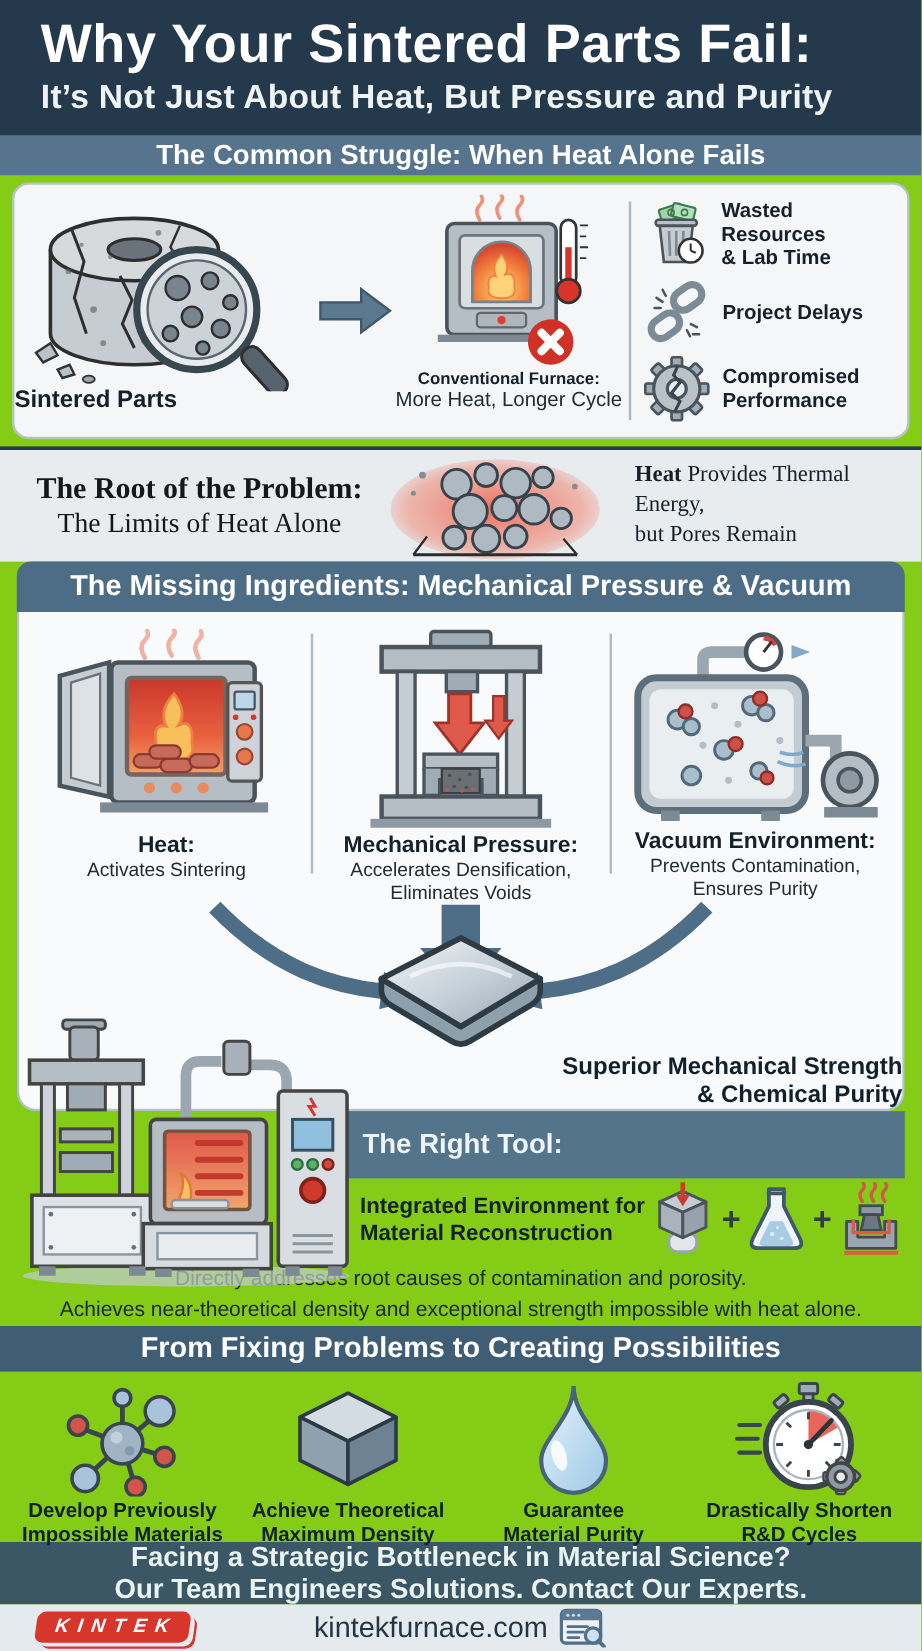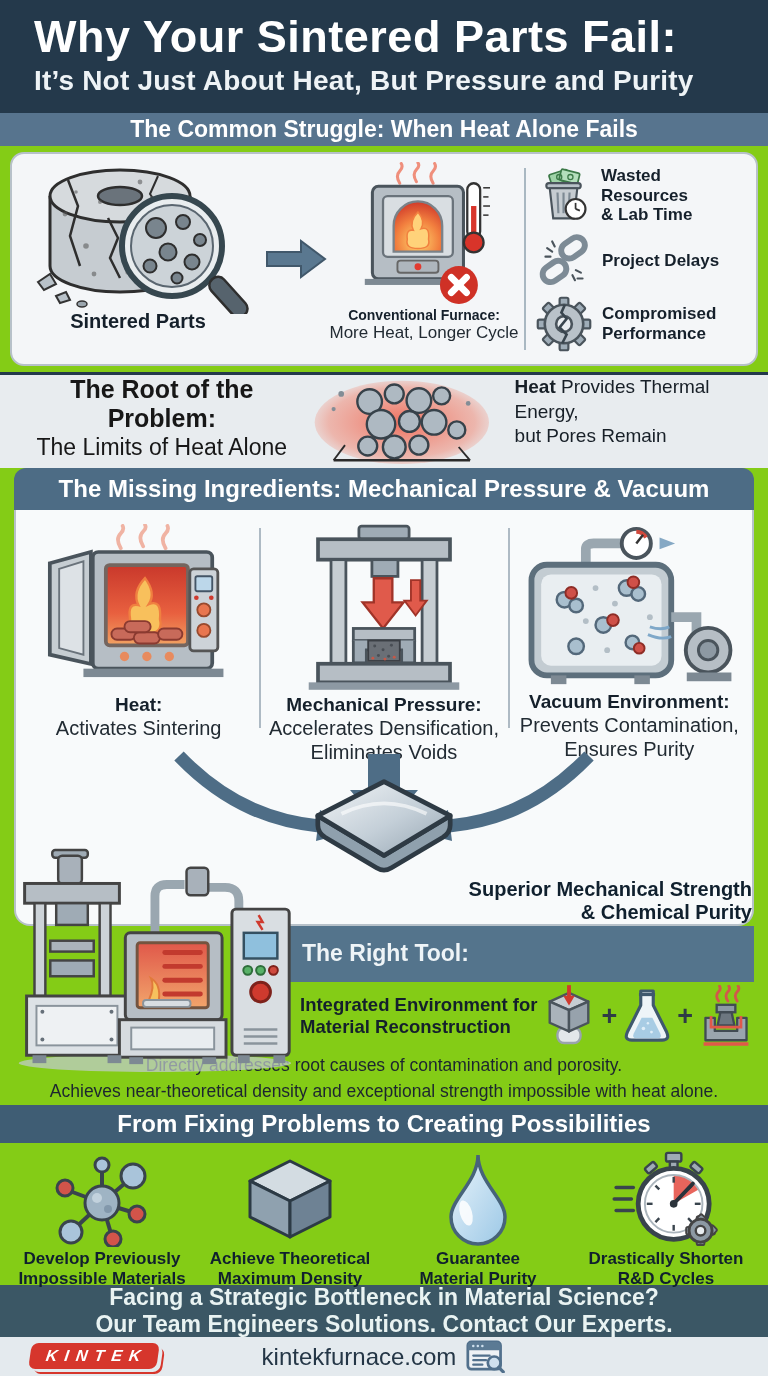--- a/index.html
+++ b/index.html
@@ -11,47 +11,47 @@
   .title { color:#ffffff; font-weight:bold; font-size:45px; letter-spacing:.5px; line-height:1.05; }
   .subtitle { color:#eef3f6; font-weight:bold; font-size:28px; margin-top:5px; letter-spacing:.2px; }
 
   .band { display:flex; align-items:center; justify-content:center; color:#fff; font-weight:bold; }
   .band1 { height:33px; background:#57748e; font-size:23px; }
   .band3 { height:38px; background:#3f5d74; font-size:24px; }
 
   
   .sec1 { height:226px; padding:6px 10px; }
   .panel1 { position:relative; height:214px; background:#f4f6f8; border:2px solid #b7c1c9; border-radius:14px; display:flex; }
-  .sp-col { width:252px; text-align:center; }
+  .sp-col { width:252px; padding-top:12px; }
   .sp-label { font-weight:bold; font-size:20px; color:#15202b; margin-top:-4px; }
   .arrow-col { width:64px; display:flex; align-items:center; justify-content:center; }
   .cf-col { width:192px; text-align:center; padding-top:8px; }
   .cf-title { font-weight:bold; font-size:14px; color:#15202b; margin-top:-3px; }
   .cf-desc { font-size:17px; color:#222b33;text-align:center; }
   .p1-divider { position:absolute; left:512px; top:14px; bottom:14px; width:2px; background:#a9b8c2; }
   .impacts { position:absolute; left:524px; top:8px; right:6px; bottom:8px; display:flex; flex-direction:column; justify-content:space-around; }
   .impact { display:flex; align-items:center; gap:10px; }
   .impact-text { font-weight:bold; font-size:17px; color:#15202b; line-height:1.15; text-align:left; }
 
   .divider-dark { height:3px; background:#24394b; }
 
   
-  .root { height:93px; display:flex; padding-left:18px; background:#e8ecef; }
+  .root { height:93px; display:flex; align-items:center; padding-left:18px; background:#e8ecef;font-family:Liberation Serif, serif; }
   .root-head { width:300px; text-align:center; color:#171717; }
   .root-title { font-weight:bold; font-size:25px; }
   .root-sub { font-size:23px; margin-top:1px; }
   .root-note { margin-left:22px; font-size:19px; color:#171f27; line-height:1.3; }
 
   
   .band2 { height:42px; margin:0 14px; background:#4d6c85; border-radius:12px 12px 0 0; display:flex; align-items:center; justify-content:center; color:#fff; font-weight:bold; font-size:24px; }
   .bigpanel { position:relative; height:416px; margin:0 14px; background:#f8fafb; border:2px solid #b7c1c9; border-top:none; border-radius:0 0 16px 16px; }
   .ing-cols { display:flex; height:252px; }
   .ing-col { flex:1; text-align:center; padding-top:14px; }
   .ing-title { font-weight:bold; font-size:19px; color:#15202b; margin-top:2px; }
-  .ing-desc { font-size:20px; color:#222b33; line-height:1.2;text-align:center; }
+  .ing-desc { font-size:16px; color:#222b33; line-height:1.2;text-align:center; }
   .v-div { position:absolute; top:18px; height:200px; width:2px; background:#aebac4; }
   .v-div.d1 { left:243px; } .v-div.d2 { left:492px; }
   .converge { position:absolute; top:240px; left:50%; transform:translateX(-50%); }
   .block-ico { position:absolute; top:266px; left:50%; transform:translateX(-50%); }
   .result-caption { position:absolute; top:368px; width:100%; text-align:right; font-weight:bold; font-size:20px; color:#10202e; line-height:1.15;padding-left:32px; }
 
   .machine-wrap { position:absolute; left:6px; top:842px; z-index:6; }
 
   
   .toolbar { height:56px; margin:0 14px 0 272px; background:#54748c; color:#eef4f7; font-weight:bold; font-size:23px; line-height:1.18; display:flex; flex-direction:column; justify-content:center; padding-left:30px; position:relative; z-index:4; }

